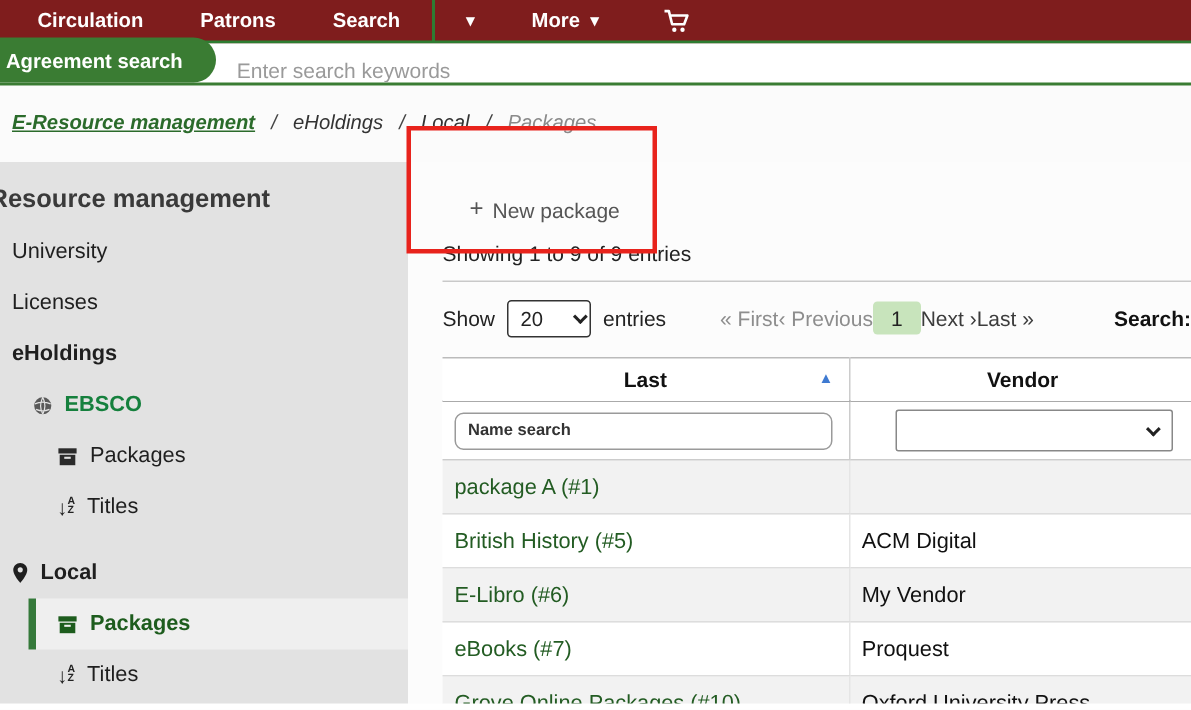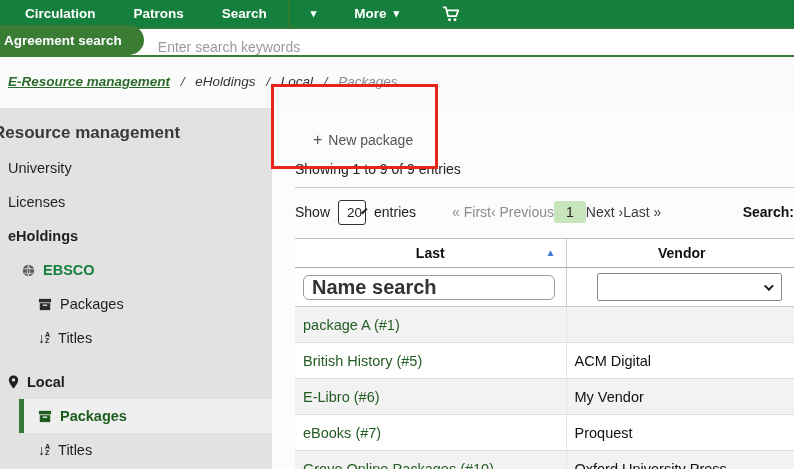--- a/index.html
+++ b/index.html
@@ -1,20 +1,20 @@
 <!DOCTYPE html>
 <html><head>
 <meta charset="utf-8">
 <style>
   * { margin:0; padding:0; box-sizing:border-box; }
   html,body { width:794px; height:473px; overflow:hidden; }
   body { font-family:"Liberation Sans", sans-serif; background:#fff; position:relative; }
 
   
-  .topnav { height:29px; background:#15803d; border-bottom:2px solid #2e7d32;
+  .topnav { height:29px; background:#7f1d1d; border-bottom:2px solid #2e7d32;
             display:flex; align-items:center; padding-left:6px; }
   .topnav-item { color:#fff; font-weight:700; font-size:13.5px; padding:0 19px;
                  height:29px; display:flex; align-items:center; cursor:pointer; }
   .topnav-sep { width:2px; height:29px; background:#2e7d32; margin:0 2px; }
   .caret { font-size:11px; color:#fff; }
   .more-caret { margin-left:7px; }
   .cart-btn { margin-left:10px; padding:0 14px; height:29px; display:flex; align-items:center; cursor:pointer; }
 
   
   .searchbar { height:28px; background:#fff; border-bottom:2px solid #3a7c33;
@@ -59,21 +59,21 @@
 
   .main { flex:1; background:#fcfcfc; padding:0 0 0 23px; overflow:hidden; position:relative; }
   .new-package { margin:23px 0 0 18px; font-size:14px; color:#555;
                  display:inline-flex; align-items:center; gap:6px; cursor:pointer; }
   .new-package .plus { font-size:16px; }
   .showing { margin-top:12px; font-size:14px; color:#222; }
   .table-topline { border:none; border-top:1px solid #c9c9c9; margin-top:10px; width:100%; }
 
   .controls { display:flex; align-items:center; margin-top:9px; font-size:14px; color:#222; height:30px; }
   .show-group { display:flex; align-items:center; gap:8px; }
-  .page-size { width:28px; height:25px; border:1.5px solid #333; border-radius:3px;
+  .page-size { width:56px; height:25px; border:1.5px solid #333; border-radius:3px;
                display:flex; align-items:center; justify-content:space-between;
                padding:0 4px 0 8px; background:#fff; cursor:pointer; font-size:13.5px; }
   .chev { width:7px; height:7px; border-right:2px solid #222; border-bottom:2px solid #222;
           transform:rotate(45deg) translateY(-2px); }
   .pagination { display:flex; align-items:center; margin-left:36px; }
   .page-btn { cursor:pointer; color:#3c3c3c; }
   .page-btn.disabled { color:#8d8d8d; }
   .page-current { background:#c8e4bc; color:#222; padding:3px 12px; border-radius:3px; cursor:pointer; }
   .search-group { margin-left:auto; display:flex; align-items:center; gap:6px; }
   .search-group label { font-weight:600; color:#111; }
@@ -82,21 +82,21 @@
                     background:#fff; font-size:14.5px; table-layout:fixed; }
   .datatable thead th { border-top:1px solid #bbb; border-bottom:1px solid #aaa;
                         padding:6px; font-size:14px; color:#111; position:relative;
                         text-align:center; background:#fff; cursor:pointer; }
   .col-name { width:271px; }
   .col-vendor { width:231px; }
   .th-divider { border-right:1px solid #ccc; }
   .sort-arrow { position:absolute; right:10px; top:8px; font-size:10px; color:#3f7ad1; }
   .filter-row td { padding:5px 8px; background:#fff; border-bottom:1px solid #ccc; }
   .name-filter { width:252px; height:25px; border:1px solid #9a9a9a; border-radius:6px;
-                 padding:0 8px; font-size:20px; font-weight:700; color:#222; outline:none;
+                 padding:0 8px; font-size:11px; font-weight:700; color:#222; outline:none;
                  font-family:"Liberation Sans", sans-serif; }
   .name-filter::placeholder { color:#333; font-weight:700; opacity:1; }
   .vendor-select { width:185px; height:28px; border:1px solid #888; border-radius:2px;
                    background:#fff; margin-left:22px; display:flex; align-items:center;
                    justify-content:flex-end; padding-right:10px; cursor:pointer; }
   .datatable tbody td { padding:9.5px 8px; border-bottom:1px solid #ddd; color:#111; }
   .datatable tbody tr:nth-child(odd) td { background:#f2f2f2; }
   .td-name { border-right:1px solid #e5e5e5; }
   .row-link { color:#235c23; text-decoration:none; cursor:pointer; }
 

